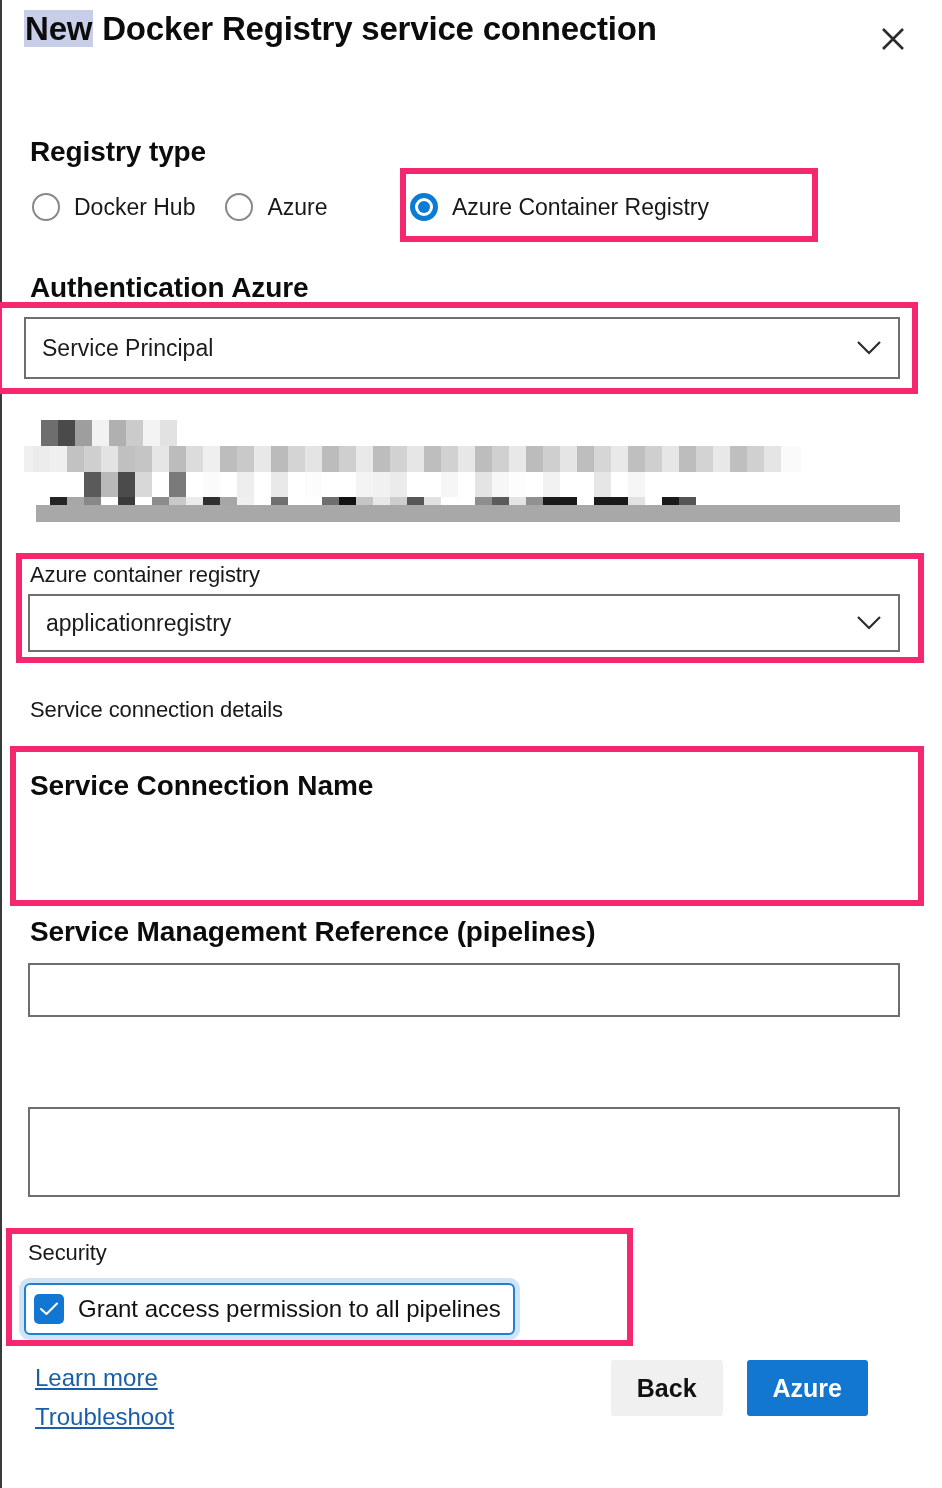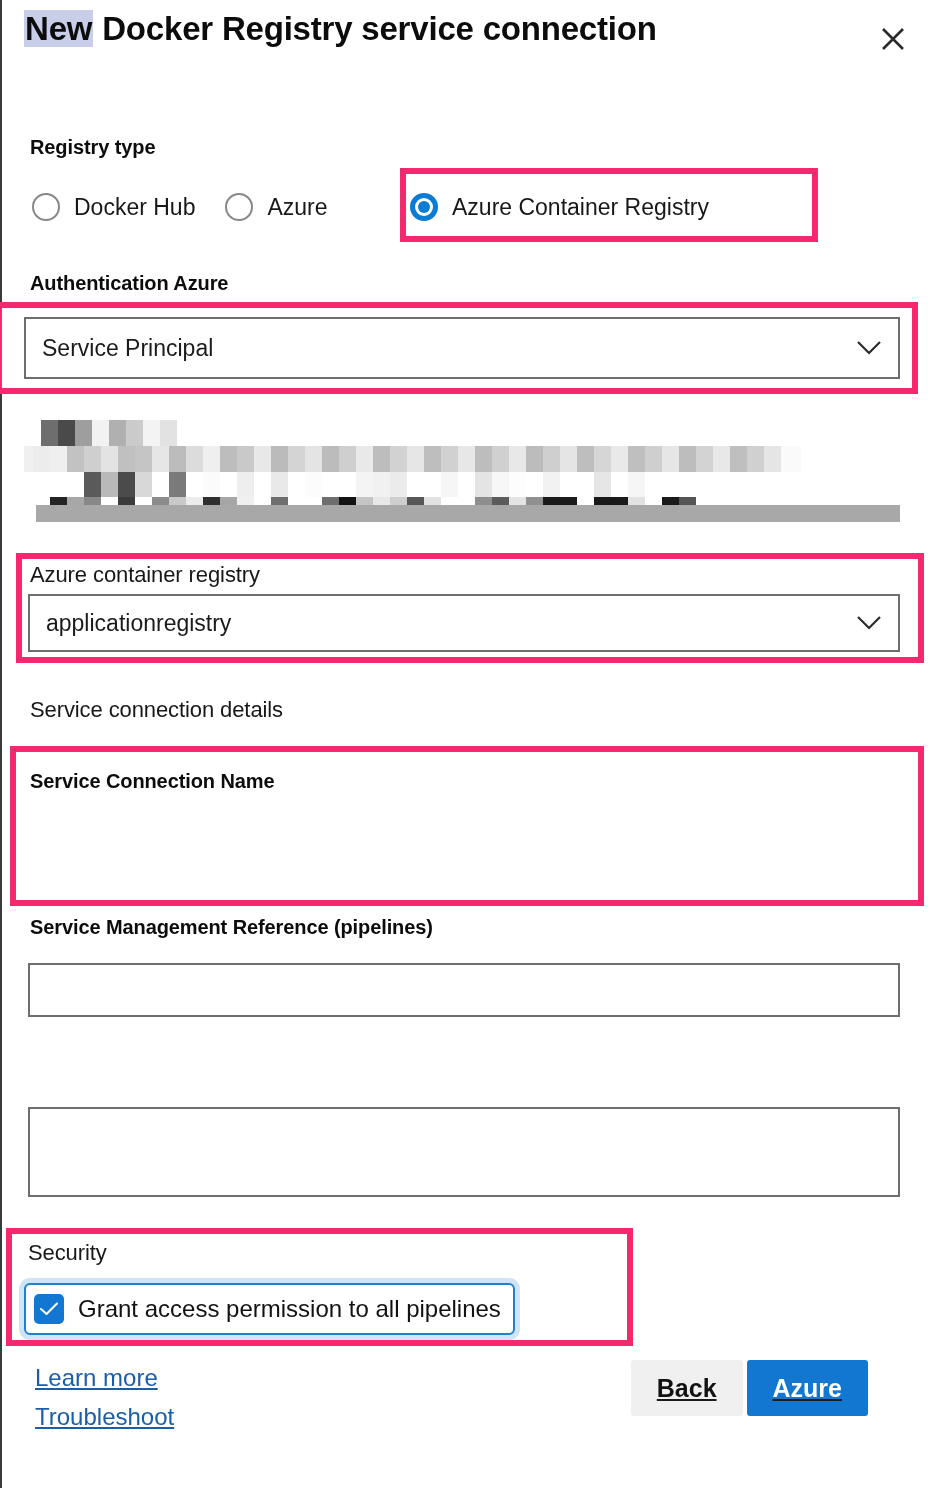--- a/index.html
+++ b/index.html
@@ -52,21 +52,21 @@
     height: 42px;
     display: flex;
     align-items: center;
     justify-content: center;
     cursor: pointer;
   }
   .close-btn svg { display: block; }
 
   
   .lbl-bold {
-    font-size: 20px;
+    font-size: 28px;
     font-weight: bold;
     color: #0c0c0c;
     letter-spacing: -0.1px;
   }
   .lbl-reg {
     font-size: 22px;
     font-weight: normal;
     color: #181818;
     letter-spacing: -0.1px;
   }
@@ -223,22 +223,21 @@
     line-height: 1.63;
     cursor: pointer;
   }
 
   
   .btn-row {
     position: absolute;
     right: 74px;
     top: 1360px;
     display: flex;
-    gap: 4px;
-    text-decoration: underline;
+    gap: 24px;
   }
   .btn {
     border: none;
     cursor: pointer;
     font-family: inherit;
     font-size: 25px;
     font-weight: bold;
     border-radius: 3px;
     padding: 0 26px;
     height: 56px;

